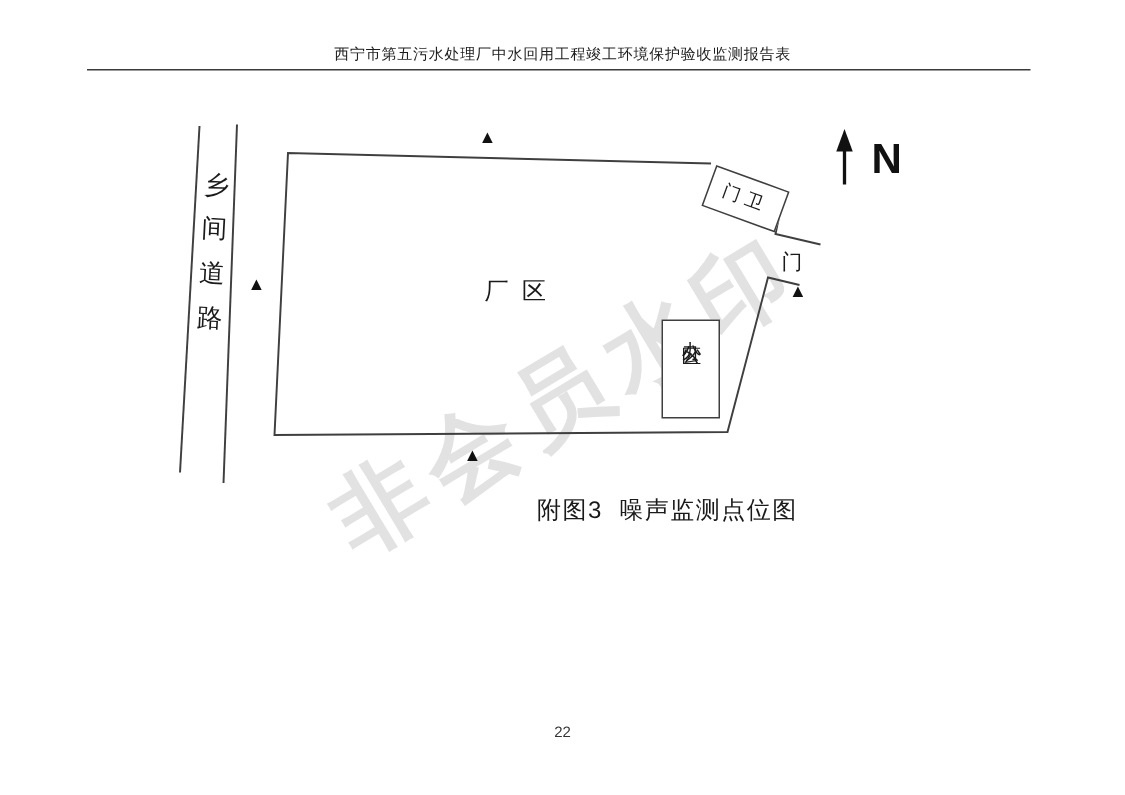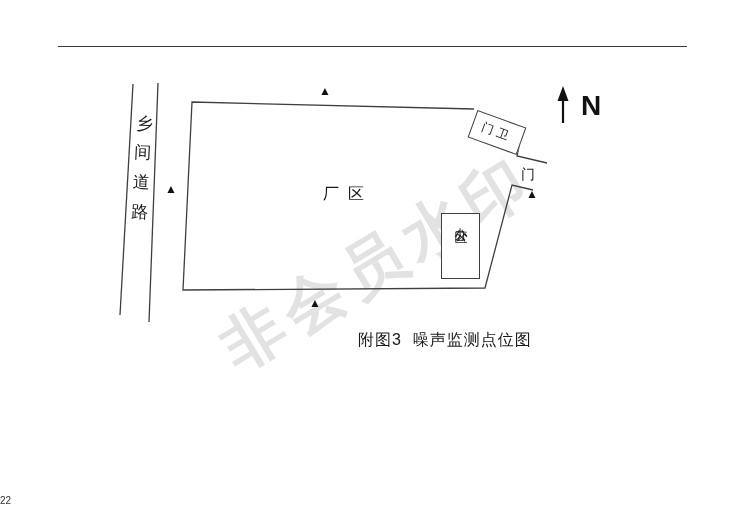--- a/index.html
+++ b/index.html
@@ -55,31 +55,32 @@
   .marker { position:absolute; font-size:12px; color:#111; z-index:3; line-height:1; }
   .marker-n { left:319px; top:85px; }
   .marker-w { left:165px; top:183px; }
   .marker-e { left:526px; top:188px; }
   .marker-s { left:309px; top:297px; }
   .caption {
     position:absolute; left:318px; top:330px; z-index:2;
     font-size:16px; letter-spacing:1px; white-space:pre;margin-left:40px;
   }
   .page-number {
-    position:absolute; top:495px; left:0; width:100%; z-index:2;
-    font-size:10px; color:#333;
+    position:absolute; top:483px; left:0; width:100%; z-index:2;
+    text-align:center; font-size:10px; color:#333;
   }
 </style>
 </head>
 <body>
 
 <div class="page">
 
   <div class="watermark">非会员水印</div>
 
+  <div class="header-text">西宁市第五污水处理厂中水回用工程竣工环境保护验收监测报告表</div>
   <div class="header-rule"></div>
 
   <svg class="diagram-svg" width="750" height="530" viewBox="0 0 750 530">
     <g fill="none" stroke="#3f3f3f" stroke-width="1.3">
       <path d="M133,84 L120,315"></path>
       <path d="M158,83 L149,322"></path>
       <path d="M474,109 L192,102 L183,290 L485,288 L512,185 L533,190"></path>
       <path d="M523,127 L517,156 L547,163"></path>
     </g>
     <g>

